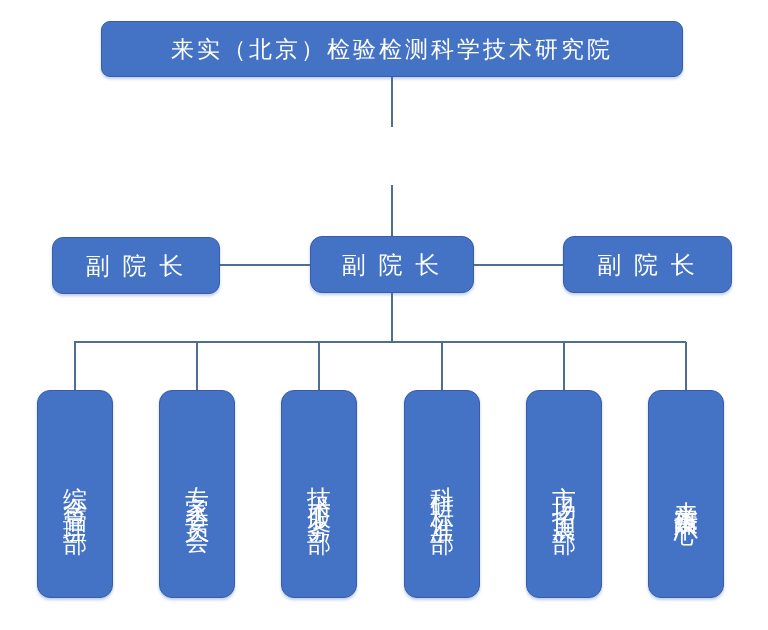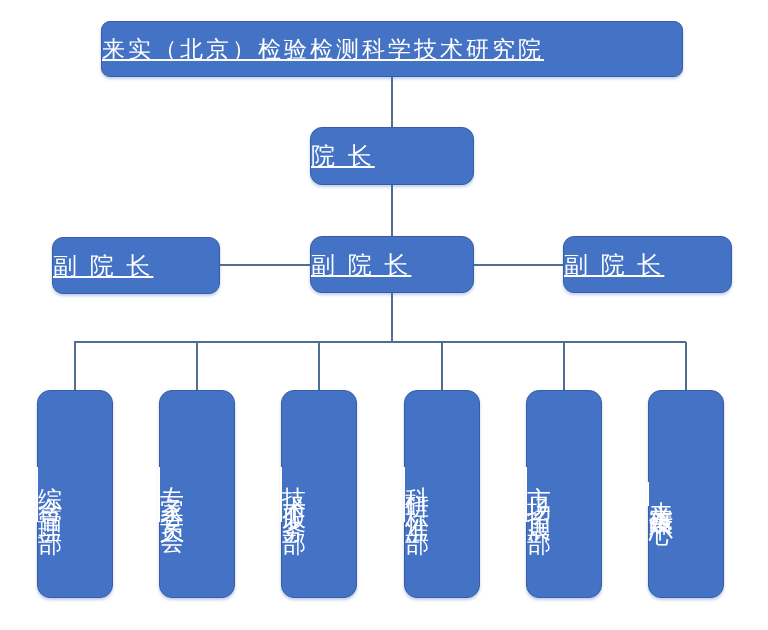--- a/index.html
+++ b/index.html
@@ -16,22 +16,22 @@
     overflow: hidden;
   }
   .box {
     position: absolute;
     box-sizing: border-box;
     background: var(--box-fill, #4472C4);
     border: 1.6px solid var(--box-border, #3A5CA8);
     color: var(--box-text, #ffffff);
     display: flex;
     align-items: center;
+    justify-content: center;
     box-shadow: 0 2px 3px rgba(68,114,196,0.35);
-    text-decoration: underline;
   }
   .box.h span {
     letter-spacing: 3px;
     line-height: 1;
     white-space: pre;
   }
   .root-box   { left: 101px; top: 21px;  width: 582px; height: 56px; border-radius: 9px;  font-size: 23px; }
   .pres-box   { left: 310px; top: 127px; width: 164px; height: 58px; border-radius: 12px; font-size: 24px; }
   .vp-left    { left: 52px;  top: 237px; width: 168px; height: 57px; border-radius: 11px; font-size: 24px; }
   .vp-center  { left: 310px; top: 236px; width: 164px; height: 57px; border-radius: 12px; font-size: 24px; }
@@ -91,23 +91,20 @@
   <div class="line v drop drop-2"></div>
   <div class="line v drop drop-3"></div>
   <div class="line v drop drop-4"></div>
   <div class="line v drop drop-5"></div>
   <div class="line v drop drop-6"></div>
 
   <div class="box h root-box">
     <span>来实（北京）检验检测科学技术研究院</span>
   </div>
 
-  <div class="box h pres-box">
-    <span>院 长</span>
-  </div>
 
   <div class="box h vp-left">
     <span>副 院 长</span>
   </div>
   <div class="box h vp-center">
     <span>副 院 长</span>
   </div>
   <div class="box h vp-right">
     <span>副 院 长</span>
   </div>

